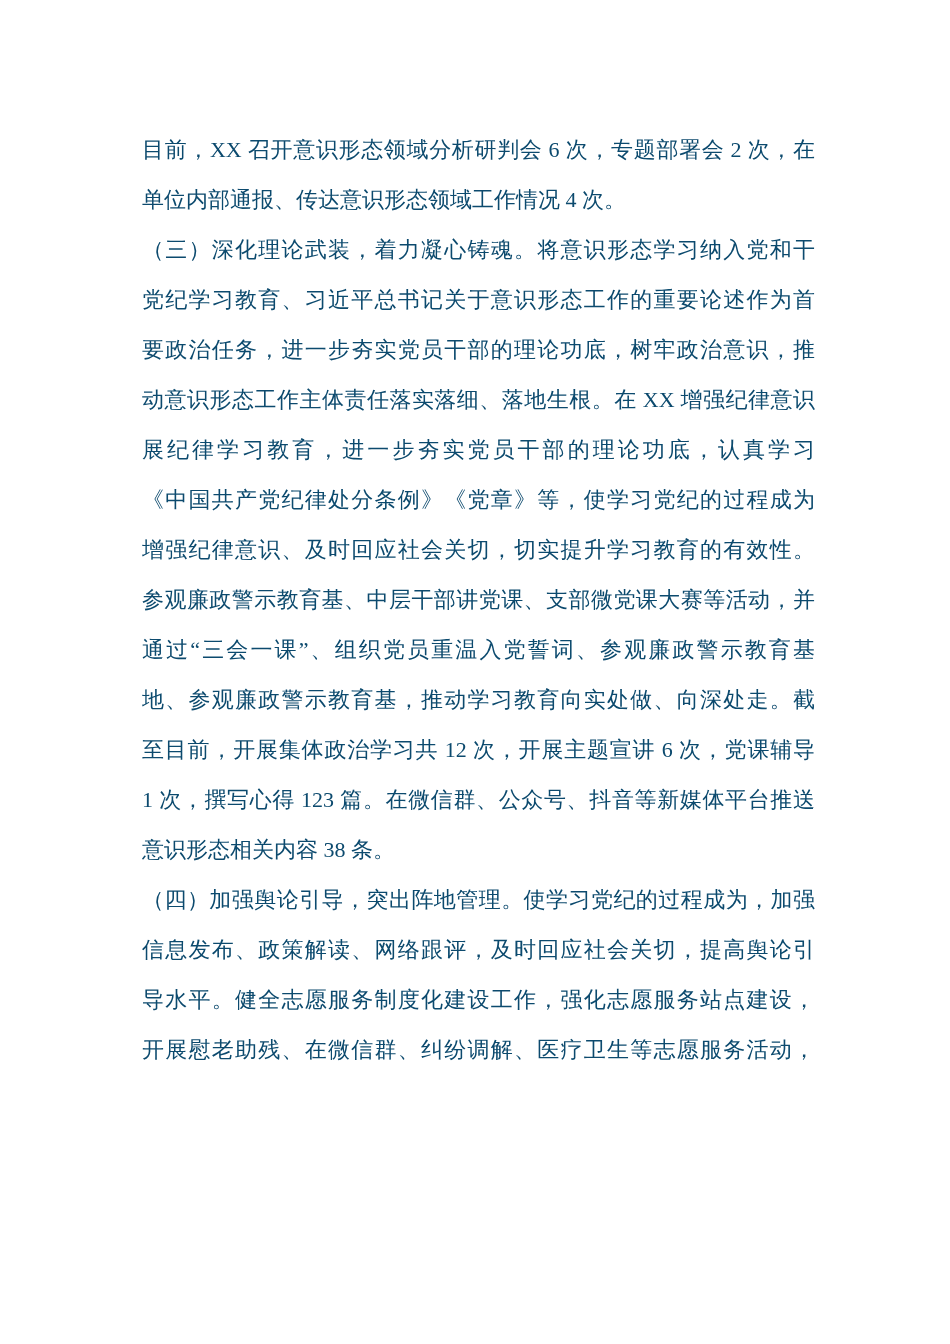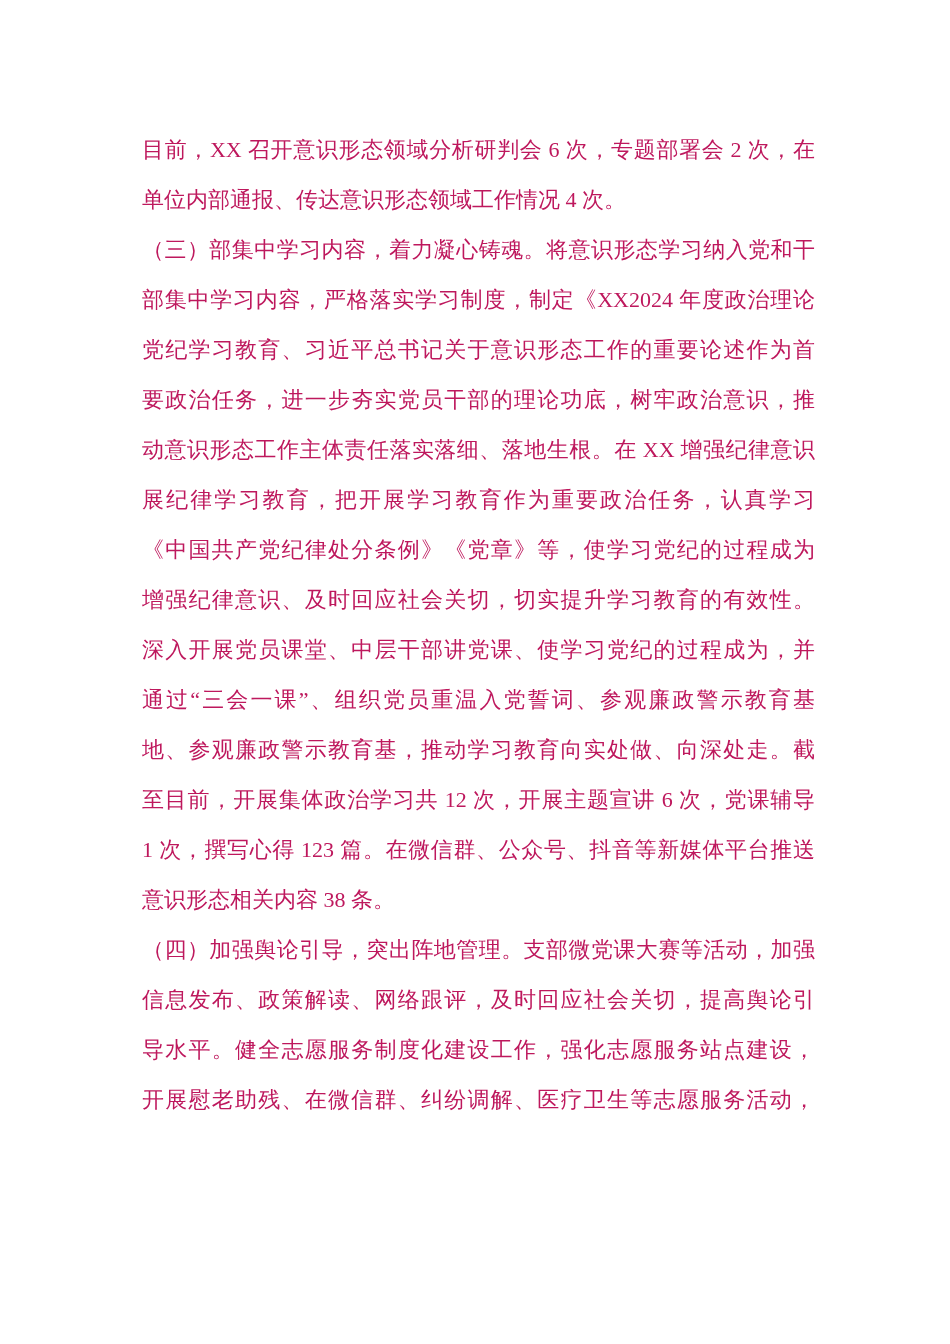--- a/index.html
+++ b/index.html
@@ -12,21 +12,21 @@
     width: 950px;
     height: 1344px;
     background: #ffffff;
     overflow: hidden;
   }
   .textblock {
     position: absolute;
     left: 142px;
     top: 125px;
     width: 673px;
-    color: #be185d;
+    color: #0c4a6e;
     font-family: "Liberation Serif", serif;
     font-size: 22px;
     font-weight: 400;
   }
   .para {
     margin: 0;
     padding: 0;
   }
   .line {
     height: 50px;
@@ -50,37 +50,36 @@
 
 <div class="page">
   <div class="textblock">
 
     <div class="para">
       <div class="line j">目前，XX 召开意识形态领域分析研判会 6 次，专题部署会 2 次，在</div>
       <div class="line e">单位内部通报、传达意识形态领域工作情况 4 次。</div>
     </div>
 
     <div class="para">
-      <div class="line j">（三）部集中学习内容，着力凝心铸魂。将意识形态学习纳入党和干</div>
-      <div class="line j">部集中学习内容，严格落实学习制度，制定《XX2024 年度政治理论</div>
+      <div class="line j">（三）深化理论武装，着力凝心铸魂。将意识形态学习纳入党和干</div>
       <div class="line j">党纪学习教育、习近平总书记关于意识形态工作的重要论述作为首</div>
       <div class="line j">要政治任务，进一步夯实党员干部的理论功底，树牢政治意识，推</div>
       <div class="line j">动意识形态工作主体责任落实落细、落地生根。在 XX 增强纪律意识</div>
-      <div class="line j">展纪律学习教育，把开展学习教育作为重要政治任务，认真学习</div>
+      <div class="line j">展纪律学习教育，进一步夯实党员干部的理论功底，认真学习</div>
       <div class="line j">《中国共产党纪律处分条例》《党章》等，使学习党纪的过程成为</div>
       <div class="line j">增强纪律意识、及时回应社会关切，切实提升学习教育的有效性。</div>
-      <div class="line j">深入开展党员课堂、中层干部讲党课、使学习党纪的过程成为，并</div>
+      <div class="line j">参观廉政警示教育基、中层干部讲党课、支部微党课大赛等活动，并</div>
       <div class="line j">通过“三会一课”、组织党员重温入党誓词、参观廉政警示教育基</div>
       <div class="line j">地、参观廉政警示教育基，推动学习教育向实处做、向深处走。截</div>
       <div class="line j">至目前，开展集体政治学习共 12 次，开展主题宣讲 6 次，党课辅导</div>
       <div class="line j">1 次，撰写心得 123 篇。在微信群、公众号、抖音等新媒体平台推送</div>
       <div class="line e">意识形态相关内容 38 条。</div>
     </div>
 
     <div class="para">
-      <div class="line j">（四）加强舆论引导，突出阵地管理。支部微党课大赛等活动，加强</div>
+      <div class="line j">（四）加强舆论引导，突出阵地管理。使学习党纪的过程成为，加强</div>
       <div class="line j">信息发布、政策解读、网络跟评，及时回应社会关切，提高舆论引</div>
       <div class="line j">导水平。健全志愿服务制度化建设工作，强化志愿服务站点建设，</div>
       <div class="line j">开展慰老助残、在微信群、纠纷调解、医疗卫生等志愿服务活动，</div>
     </div>
 
   </div>
 </div>
 
 </body></html>

